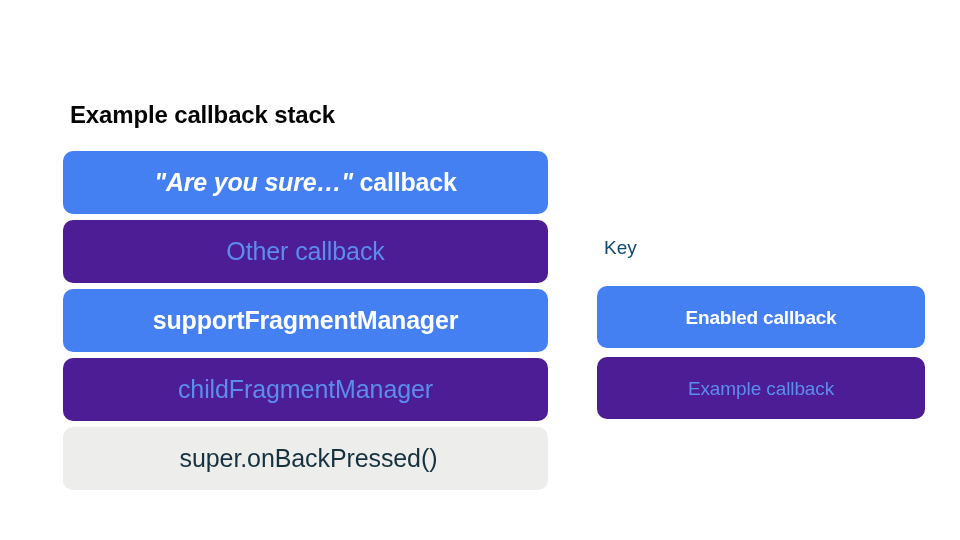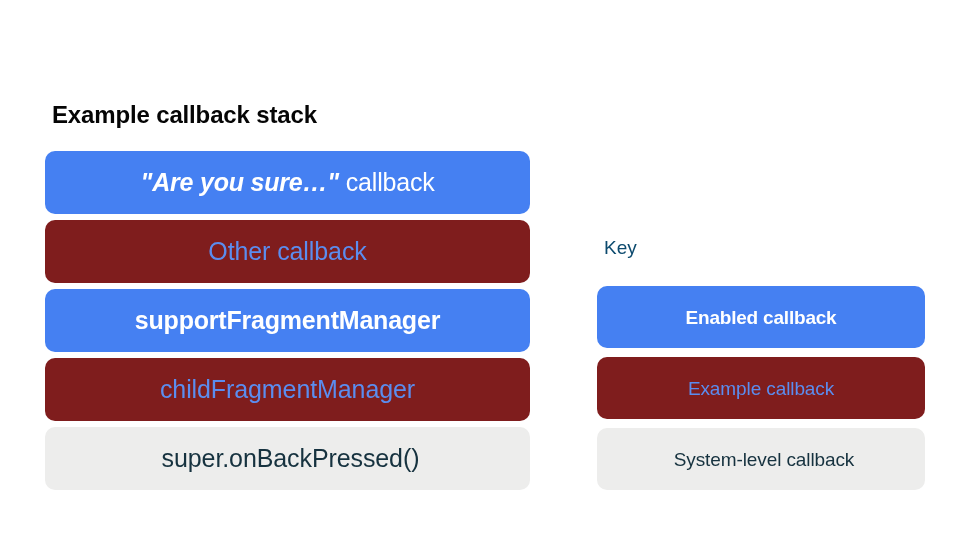--- a/index.html
+++ b/index.html
@@ -19,21 +19,21 @@
   .canvas {
     position: absolute;
     inset: 0;
     width: 960px;
     height: 540px;
   }
 
   
   .stack-section {
     position: absolute;
-    left: 45px;
+    left: 63px;
     top: 100px;
     width: 490px;
   }
   .section-title {
     font-size: 24px;
     font-weight: 700;
     letter-spacing: -0.15px;
     color: #050505;
     line-height: 30px;
     margin: 0 0 21px 7px;
@@ -91,41 +91,41 @@
   }
 
   
   .card.enabled {
     background: #4580f2;
     color: #ffffff;
     font-weight: 700;
     letter-spacing: -0.2px;
   }
   .card.disabled {
-    background: #7f1d1d;
+    background: #4c1d95;
     color: #5b8def;
     font-weight: 400;
     letter-spacing: -0.1px;
     justify-content: center;
   }
   .card.system {
     background: #ededec;
     color: #16323f;
     font-weight: 400;
     letter-spacing: -0.1px;
     padding-left: 20px;
   }
 
   .card .quoted {
     font-style: italic;
     font-weight: 700;
   }
   .card .plain {
     font-style: normal;
-    font-weight: 400;
+    font-weight: 700;
   }
 </style>
 </head>
 <body>
 
 <div class="canvas">
 
   <section class="stack-section">
 
     <h1 class="section-title">Example callback stack</h1>
@@ -162,20 +162,17 @@
     <div class="key-list">
 
       <div class="card enabled">
         <span>Enabled callback</span>
       </div>
 
       <div class="card disabled">
         <span>Example callback</span>
       </div>
 
-      <div class="card system">
-        <span>System-level callback</span>
-      </div>
 
     </div>
   </section>
 
 </div>
 
 </body></html>

